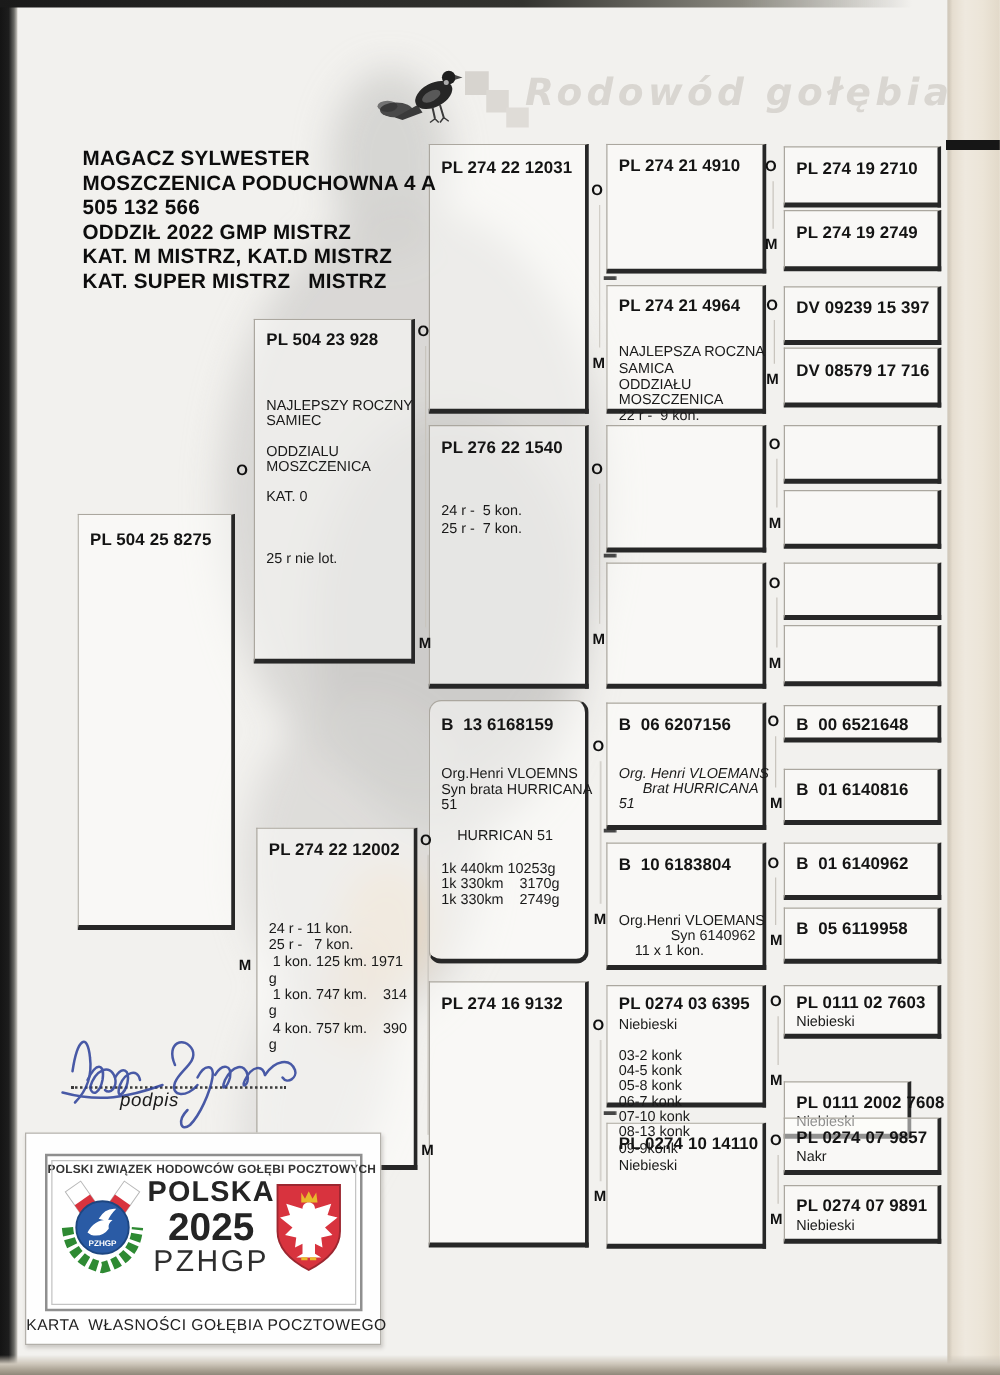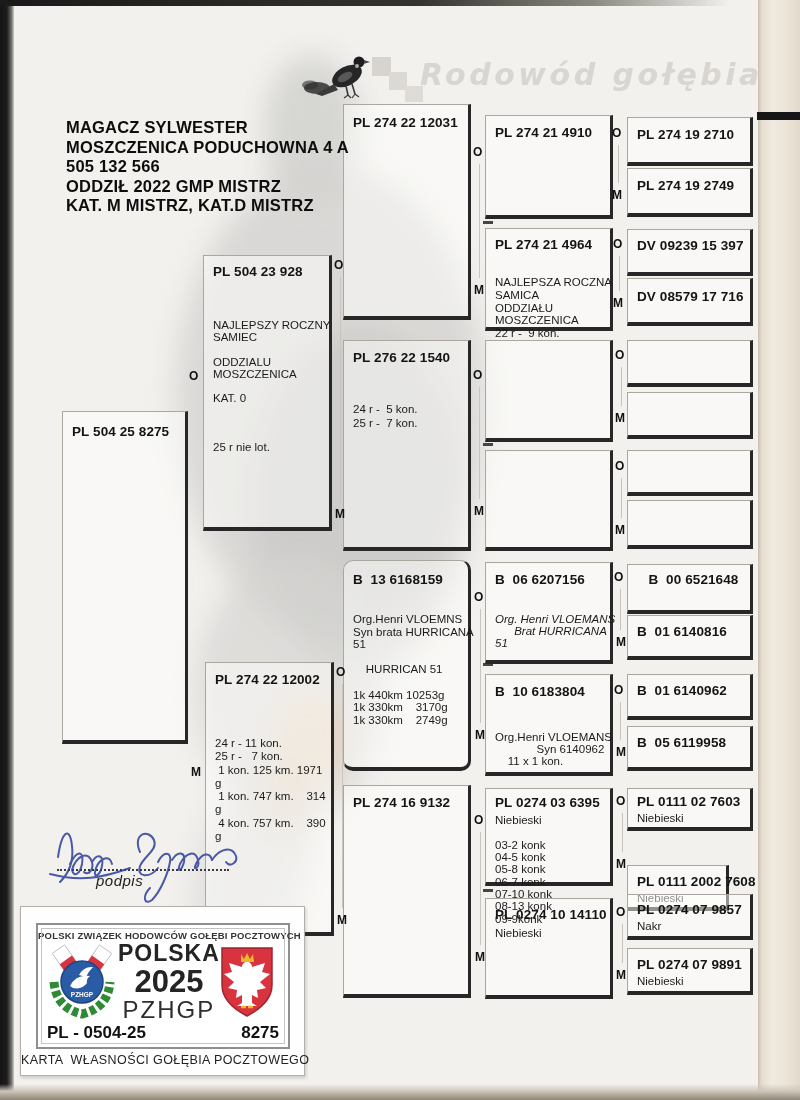--- a/index.html
+++ b/index.html
@@ -104,20 +104,21 @@
   <div class="sq sq2"></div>
   <div class="sq sq3"></div>
   <div class="wm-title">Rodowód gołębia</div>
 
   <div class="owner">
     <div>MAGACZ SYLWESTER</div>
     <div>MOSZCZENICA PODUCHOWNA 4 A</div>
     <div>505 132 566</div>
     <div>ODDZIŁ 2022 GMP MISTRZ</div>
     <div>KAT. M MISTRZ, KAT.D MISTRZ</div>
+    <div>KAT. SUPER MISTRZ   MISTRZ</div>
   </div>
 
   <div id="pedigree-layer">
       <div class="pbox" style="left: 62px; top: 411px; width: 126px; height: 333px;">
         <div class="ptitle" style="margin-top: 12px;">PL 504 25 8275</div>
       </div>
       <div class="pbox" style="left: 203px; top: 255px; width: 129px; height: 276px;">
         <div class="ptitle" style="margin-top: 8px;">PL 504 23 928</div>
         <div class="plines" style="top: 63px; line-height: 12.2px;">NAJLEPSZY ROCZNY
 SAMIEC
@@ -135,21 +136,21 @@
         <div class="ptitle" style="margin-top: 9px;">PL 274 22 12002</div>
         <div class="plines" style="top: 74px; line-height: 13.3px;">24 r - 11 kon.
 25 r -   7 kon.
  1 kon. 125 km. 1971
 g
  1 kon. 747 km.    314
 g
  4 kon. 757 km.    390
 g</div>
       </div>
-      <div class="pbox" style="left: 343px; top: 104px; width: 128px; height: 216px;">
+      <div class="pbox" style="left: 343px; top: 115px; width: 128px; height: 216px;">
         <div class="ptitle" style="margin-top: 10px;">PL 274 22 12031</div>
       </div>
       <div class="pbox" style="left: 343px; top: 340px; width: 128px; height: 211px;">
         <div class="ptitle" style="margin-top: 9px;">PL 276 22 1540</div>
         <div class="plines" style="top: 62px; line-height: 13.5px;">24 r -  5 kon.
 25 r -  7 kon.</div>
       </div>
       <div class="pbox" style="left: 343px; top: 560px; width: 128px; height: 211px; z-index: 2; border-radius: 10px;">
         <div class="ptitle" style="margin-top: 11px;">B  13 6168159</div>
         <div class="plines" style="top: 52px; line-height: 12.6px;">Org.Henri VLOEMNS
@@ -215,21 +216,21 @@
       <div class="pbox" style="left: 627px; top: 229px; width: 126px; height: 47px;">
         <div class="ptitle" style="margin-top: 8px;">DV 09239 15 397</div>
       </div>
       <div class="pbox" style="left: 627px; top: 278px; width: 126px; height: 48px;">
         <div class="ptitle" style="margin-top: 10px;">DV 08579 17 716</div>
       </div>
       <div class="pbox" style="left: 627px; top: 340px; width: 126px; height: 47px;"></div>
       <div class="pbox" style="left: 627px; top: 392px; width: 126px; height: 47px;"></div>
       <div class="pbox" style="left: 627px; top: 450px; width: 126px; height: 46px;"></div>
       <div class="pbox" style="left: 627px; top: 500px; width: 126px; height: 49px;"></div>
-      <div class="pbox" style="left: 627px; top: 564px; width: 126px; height: 50px; text-align: center;">
+      <div class="pbox" style="left: 627px; top: 564px; width: 126px; height: 30px;">
         <div class="ptitle" style="margin-top: 7px;">B  00 6521648</div>
       </div>
       <div class="pbox" style="left: 627px; top: 615px; width: 126px; height: 45px;">
         <div class="ptitle" style="margin-top: 8px;">B  01 6140816</div>
       </div>
       <div class="pbox" style="left: 627px; top: 674px; width: 126px; height: 46px;">
         <div class="ptitle" style="margin-top: 8px;">B  01 6140962</div>
       </div>
       <div class="pbox" style="left: 627px; top: 726px; width: 126px; height: 45px;">
         <div class="ptitle" style="margin-top: 8px;">B  05 6119958</div>
@@ -339,24 +340,20 @@
           <div class="c-year">2025</div>
           <div class="c-org">PZHGP</div>
         </div>
         <svg width="54" height="74" viewBox="0 0 54 74">
           <path d="M2 3 H52 V40 Q52 58 27 71 Q2 58 2 40 Z" fill="#d8333e" stroke="#9c2730" stroke-width="1.5"></path>
           <path d="M21 9 l3 5 3 -6 3 6 3 -5 1 8 h-13 z" fill="#e9b92c"></path>
           <path d="M27 17 c3 0 5 2 5 5 l13 -4 -3 9 8 2 -10 8 6 6 -9 2 1 8 -6 -3 v8 l5 3 h-20 l5 -3 v-8 l-6 3 1 -8 -9 -2 6 -6 -10 -8 8 -2 -3 -9 13 4 c0 -3 2 -5 5 -5 z" fill="#ffffff"></path>
           <path d="M21 62 h5 M28 62 h5" stroke="#e9b92c" stroke-width="2.5"></path>
         </svg>
       </div>
-      <div class="card-row">
-        <span>PL - 0504-25</span>
-        <span>8275</span>
-      </div>
     </div>
     <div class="card-footer">KARTA  WŁASNOŚCI GOŁĘBIA POCZTOWEGO</div>
   </div>
 
   <div class="edge-left"></div>
   <div class="edge-top"></div>
   <div class="edge-right"></div>
   <div class="edge-bottom"></div>
   <div class="corner-dash"></div>
 </div>

